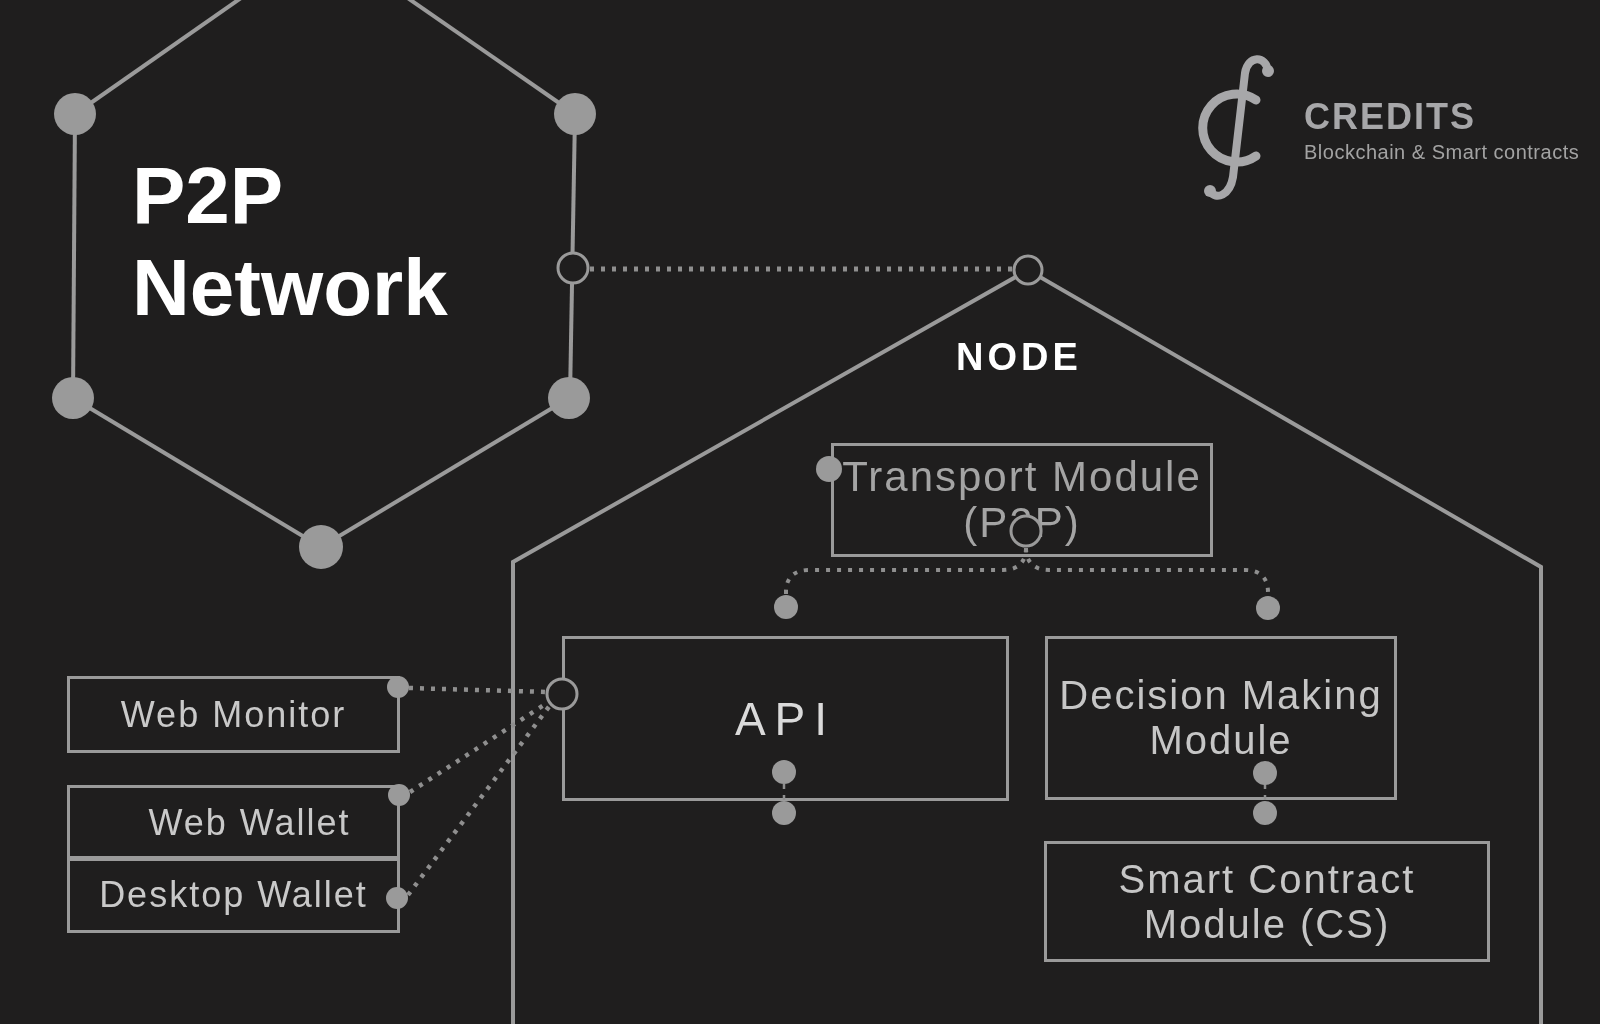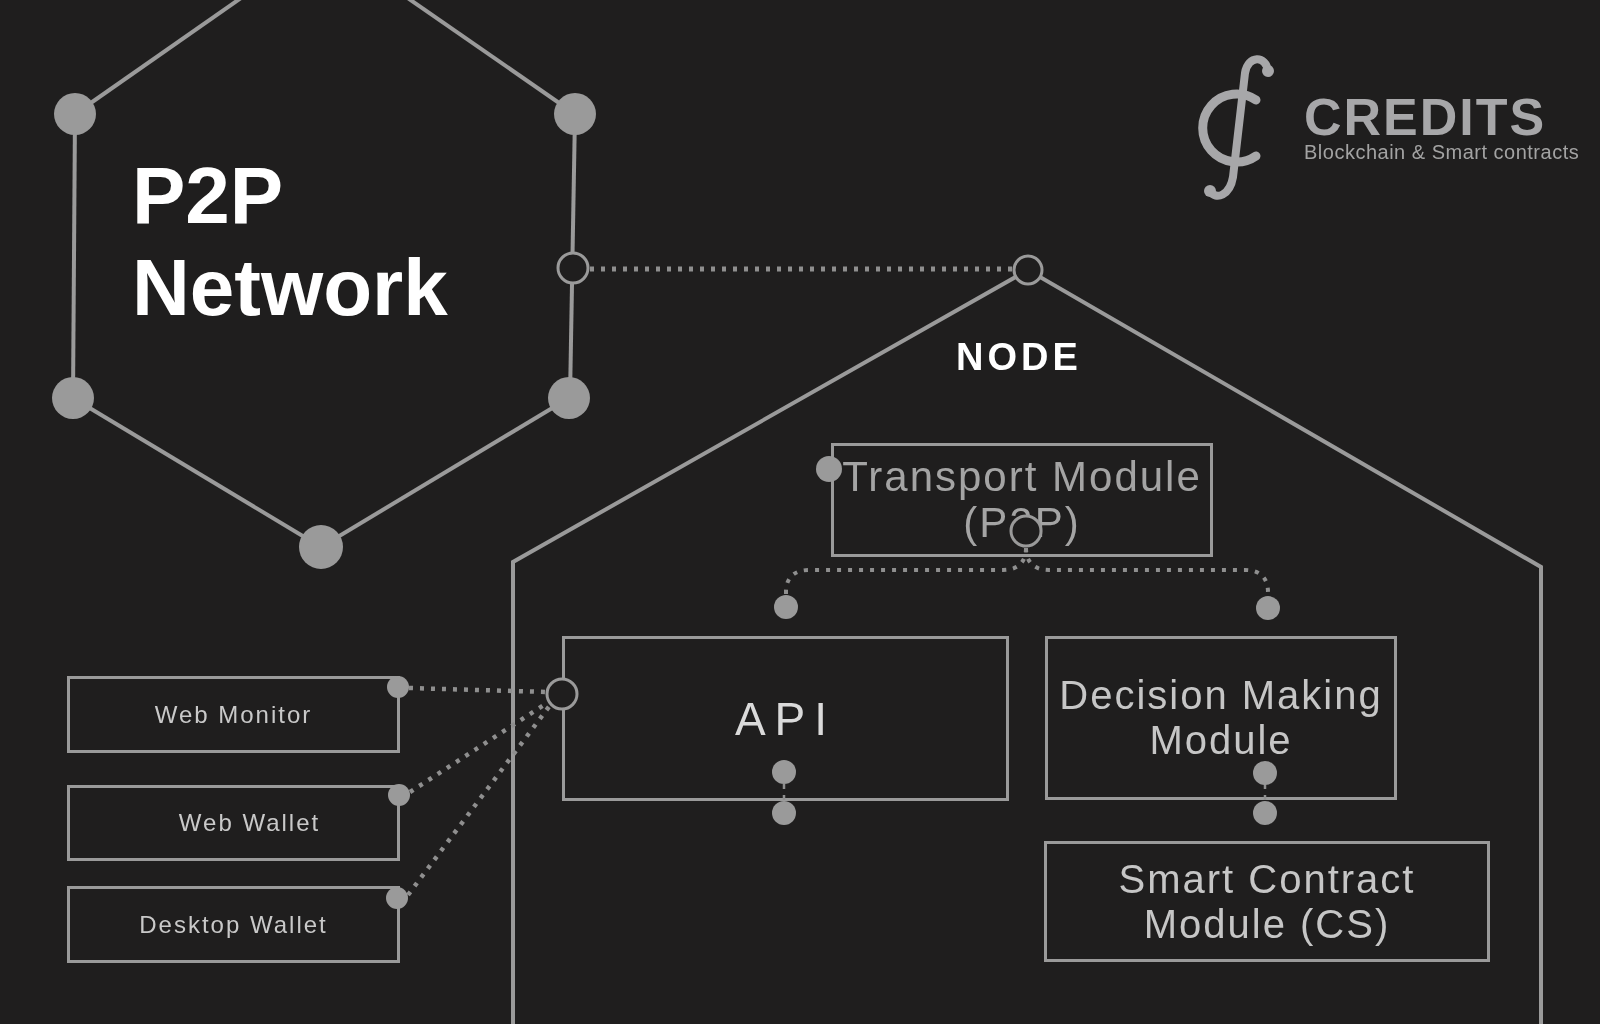--- a/index.html
+++ b/index.html
@@ -26,38 +26,38 @@
   .box-transport{left:831px;top:415px;width:382px;height:114px;
     font-size:42px;line-height:46px;color:#a4a4a4;letter-spacing:2px;}
   .box-api{left:562px;top:608px;width:447px;height:165px;
     font-size:46px;color:#dadada;letter-spacing:9px;}
   .box-decision{left:1045px;top:608px;width:352px;height:164px;
     font-size:40px;line-height:45px;color:#c6c6c6;letter-spacing:2px;}
   .box-storage{left:563px;top:813px;width:447px;height:121px;
     font-size:42px;color:#d4d4d4;letter-spacing:2px;}
   .box-smart{left:1044px;top:813px;width:446px;height:121px;
     font-size:40px;line-height:45px;color:#c6c6c6;letter-spacing:2px;}
-  .box-client{width:333px;height:77px;font-size:24px;color:#c9c9c9;letter-spacing:2px;}
+  .box-client{width:333px;height:77px;font-size:36px;color:#c9c9c9;letter-spacing:2px;}
   .box-web-monitor{left:67px;top:648px;}
   .box-web-wallet{left:67px;top:757px;height:76px;padding-left:32px;}
-  .box-desktop-wallet{left:67px;top:858px;text-align:right;}
+  .box-desktop-wallet{left:67px;top:828px;text-align:right;}
   
   .p2p-title{
     position:absolute;left:132px;top:150px;z-index:3;
     color:var(--white);font-weight:800;font-size:80px;line-height:92px;
   }
   .node-label{
     position:absolute;left:919px;top:336px;width:200px;z-index:3;text-align:center;
     color:var(--white);font-weight:800;font-size:38px;letter-spacing:4px;
   }
   
   .logo{position:absolute;left:1192px;top:45px;z-index:3;display:flex;align-items:flex-start;}
   .logo-glyph{width:104px;height:160px;flex:0 0 auto;}
   .logo-text-block{margin-left:8px;margin-top:50px;}
-  .logo-name{color:var(--logo-gray);font-weight:800;font-size:52px;letter-spacing:2px;line-height:44px;}
+  .logo-name{color:var(--logo-gray);font-weight:800;font-size:36px;letter-spacing:2px;line-height:44px;}
   .logo-subtitle{color:#a3a3a3;font-weight:300;font-size:20px;letter-spacing:0.5px;margin-top:2px;}
 </style>
 </head>
 <body>
 
 <div class="canvas">
 
   <div class="box box-transport">
     <span class="ln">Transport Module</span>
     <span class="ln">(P2P)</span>

